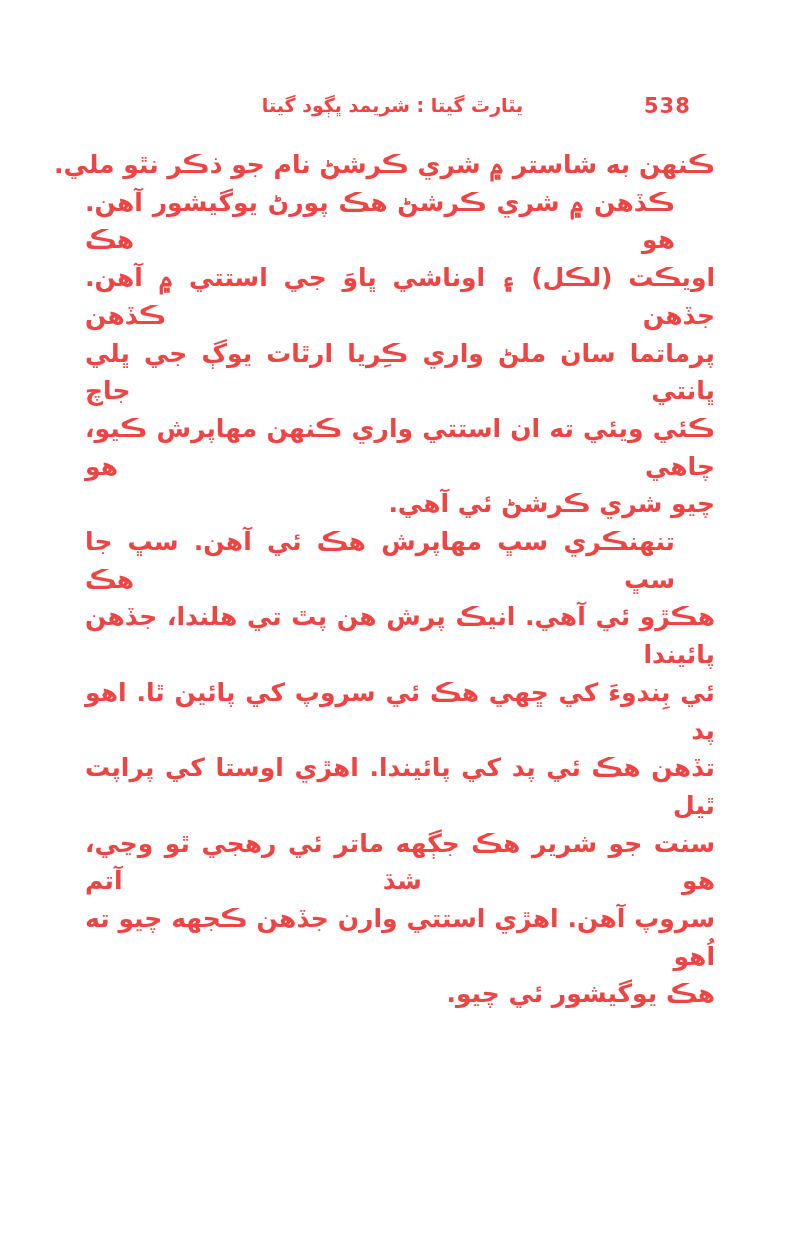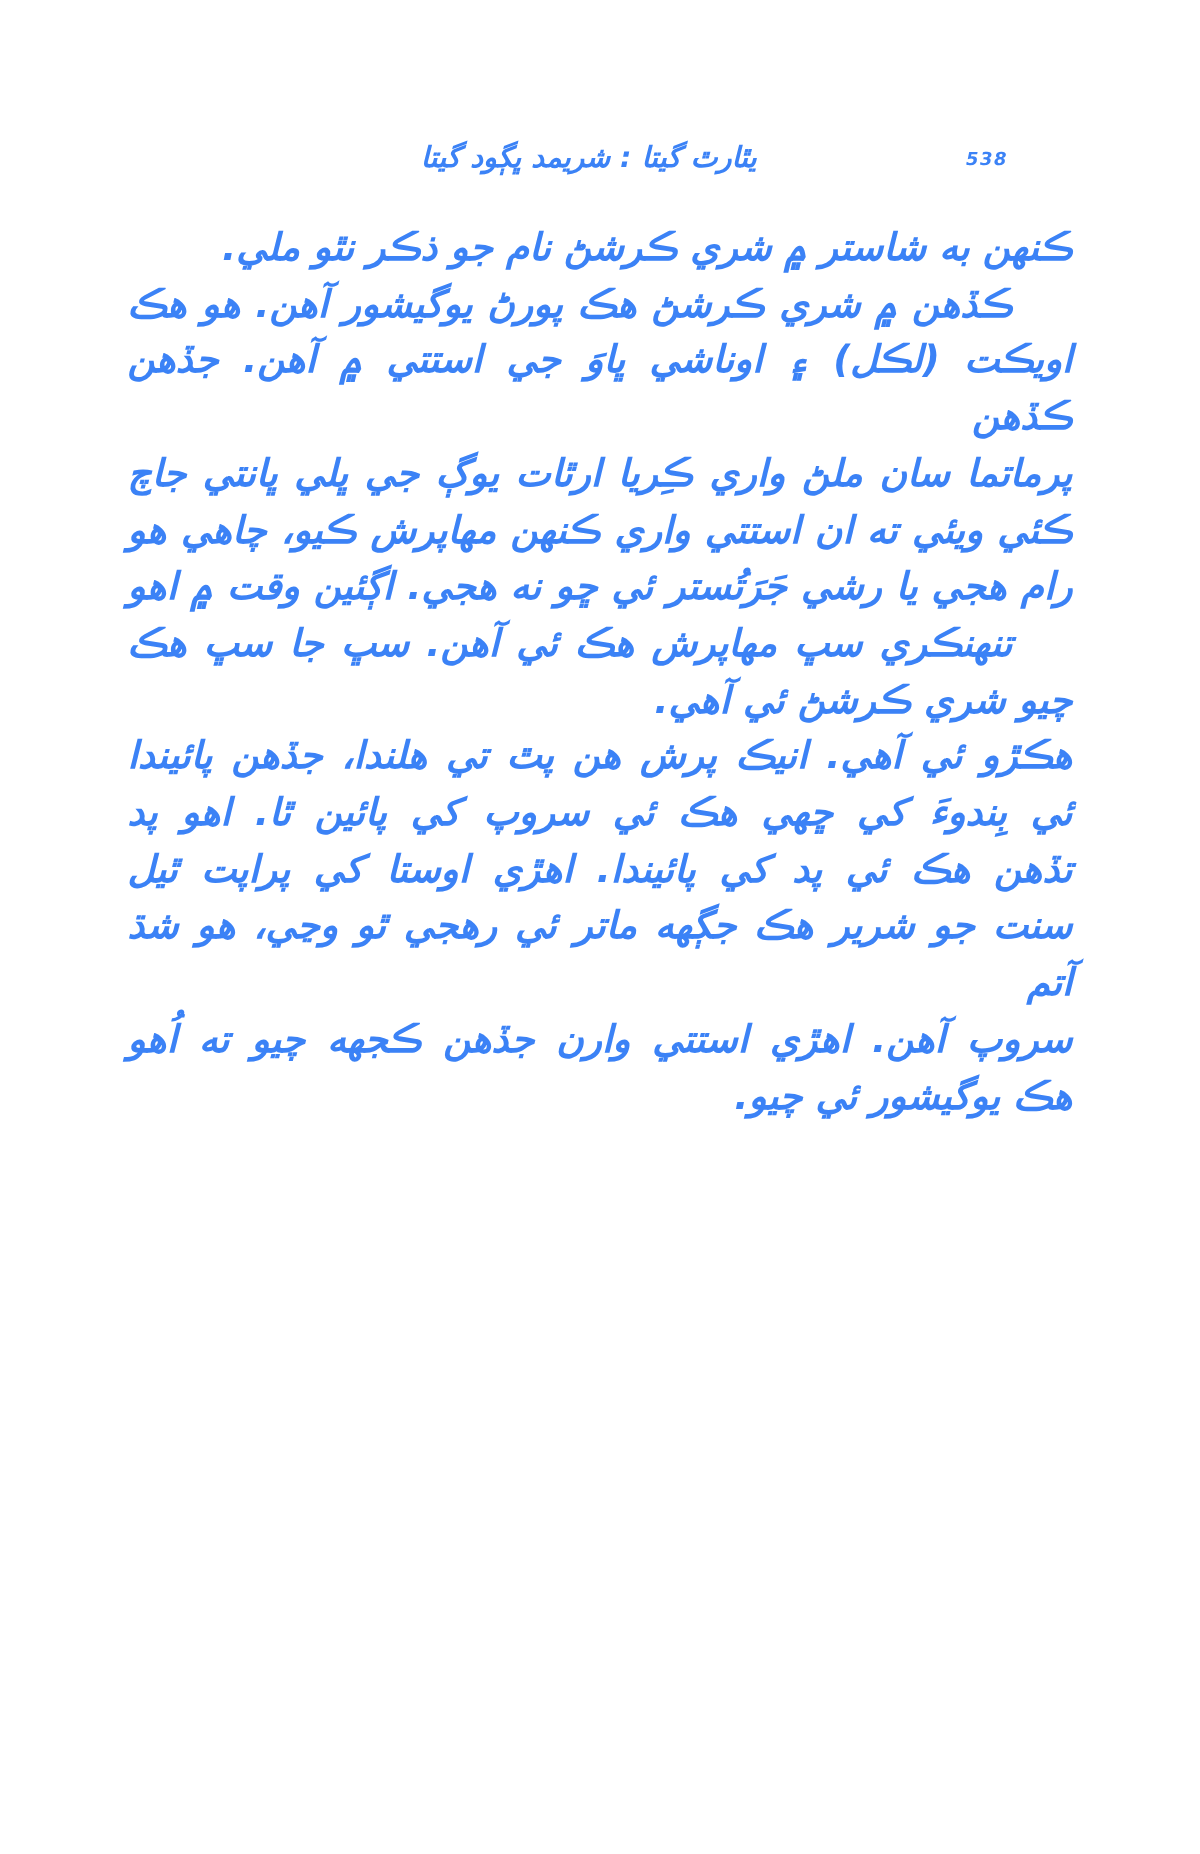--- a/index.html
+++ b/index.html
@@ -6,41 +6,40 @@
     margin: 0;
     padding: 0;
     background: #e8e8e8;
   }
   .page {
     position: relative;
     width: 800px;
     height: 1236px;
     margin: 0 auto;
     background: #ffffff;
-    color: #3b82f6;
+    color: #ef4444;
     font-family: "DejaVu Sans", sans-serif;
     overflow: hidden;
-    font-style: italic;
   }
   .header-title {
     position: absolute;
     top: 92px;
     left: 85px;
     width: 615px;
     text-align: center;
     direction: rtl;
     font-size: 19px;
     line-height: 26px;
     font-weight: 700;
   }
   .page-number {
     position: absolute;
     top: 94px;
     left: 644px;
-    font-size: 12px;
+    font-size: 21px;
     line-height: 24px;
     font-weight: 700;
     letter-spacing: 1px;
   }
   .page-body {
     position: absolute;
     top: 146px;
     right: 85px;
     width: 630px;
     direction: rtl;
@@ -67,23 +66,22 @@
 
 <div class="page" dir="rtl">
   <div class="header-title">يٿارٿ گيتا : شريمد ڀڳود گيتا</div>
   <div class="page-number">538</div>
   <div class="page-body">
       <div class="line end">ڪنهن به شاستر ۾ شري ڪرشڻ نام جو ذڪر نٿو ملي.</div>
       <div class="line justified" style="padding-right: 40px;">ڪڏهن ۾ شري ڪرشڻ هڪ پورڻ يوگيشور آهن. هو هڪ</div>
       <div class="line justified">اويڪت (لڪل) ۽ اوناشي ڀاوَ جي استتي ۾ آهن. جڏهن ڪڏهن</div>
       <div class="line justified">پرماتما سان ملڻ واري ڪِريا ارٿات يوڳ جي ڀلي ڀانتي جاچ</div>
       <div class="line justified">ڪئي ويئي ته ان استتي واري ڪنهن مهاپرش ڪيو، چاهي هو</div>
-      <div class="line justified">رام هجي يا رشي جَرَتُستر ئي ڇو نه هجي. اڳئين وقت ۾ اهو</div>
+      <div class="line end">چيو شري ڪرشڻ ئي آهي.</div>
       <div class="line justified" style="padding-right: 40px;">تنهنڪري سڀ مهاپرش هڪ ئي آهن. سڀ جا سڀ هڪ</div>
-      <div class="line end">چيو شري ڪرشڻ ئي آهي.</div>
       <div class="line justified">هڪڙو ئي آهي. انيڪ پرش هن پٿ تي هلندا، جڏهن پائيندا</div>
       <div class="line justified">ئي بِندوءَ کي ڇهي هڪ ئي سروپ کي پائين ٿا. اهو پد</div>
       <div class="line justified">تڏهن هڪ ئي پد کي پائيندا. اهڙي اوستا کي پراپت ٿيل</div>
       <div class="line justified">سنت جو شرير هڪ جڳهه ماتر ئي رهجي ٿو وڃي، هو شڌ آتم</div>
       <div class="line justified">سروپ آهن. اهڙي استتي وارن جڏهن ڪجهه چيو ته اُهو</div>
       <div class="line end">هڪ يوگيشور ئي چيو.</div>
     </div>
 </div>
 
 </body></html>

